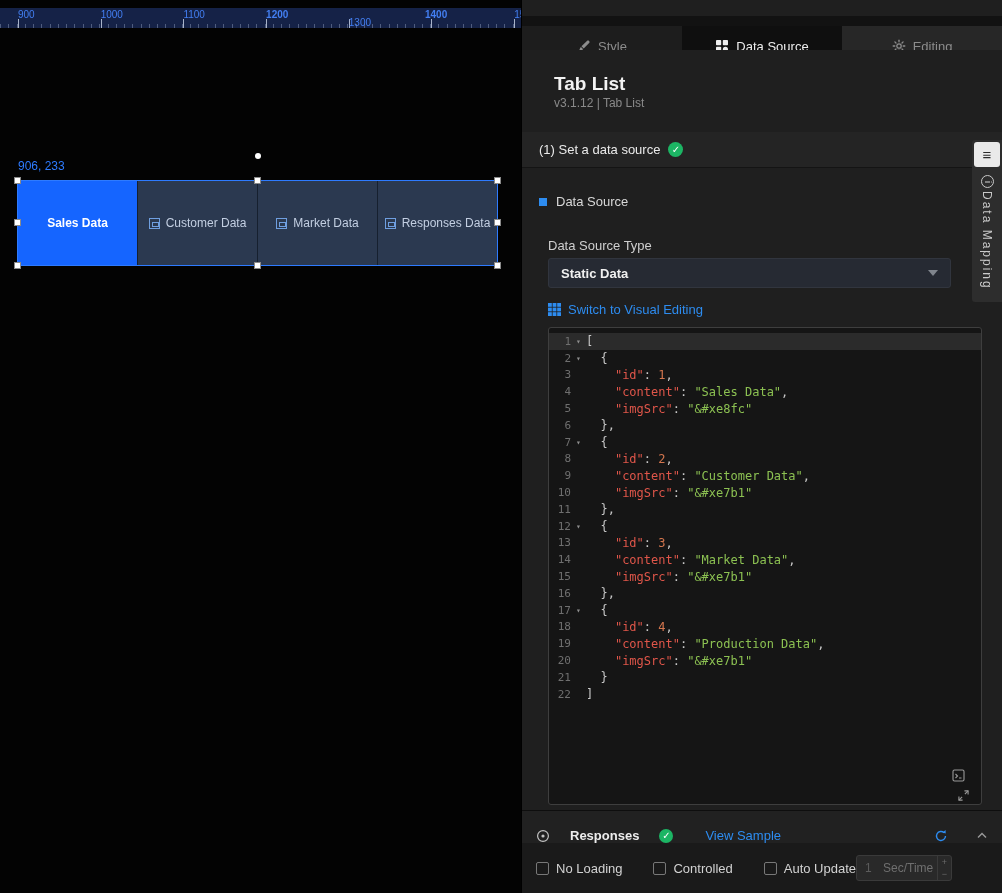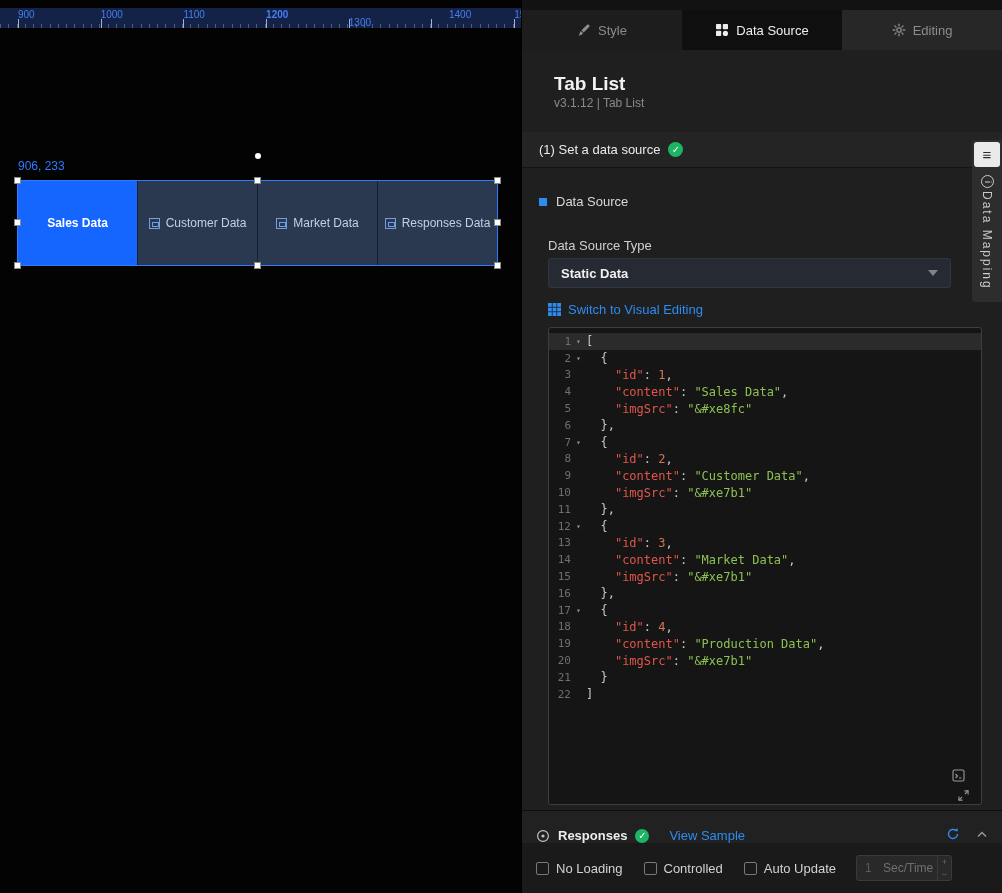--- a/index.html
+++ b/index.html
@@ -24,21 +24,21 @@
   .wtab-ic{width:11px;height:11px;border:1px solid #6f9fe0;position:relative;flex:none}
   .wtab-ic::after{content:"";position:absolute;left:2px;top:3px;width:5px;height:3px;border:1px solid #6f9fe0}
   .handle{position:absolute;width:7px;height:7px;background:#fff;border:1px solid #8a8a8a}
   .h-tl{left:-4px;top:-4px}.h-tm{left:50%;margin-left:-4px;top:-4px}.h-tr{right:-4px;top:-4px}
   .h-ml{left:-4px;top:50%;margin-top:-4px}.h-mr{right:-4px;top:50%;margin-top:-4px}
   .h-bl{left:-4px;bottom:-4px}.h-bm{left:50%;margin-left:-4px;bottom:-4px}.h-br{right:-4px;bottom:-4px}
   .rot{position:absolute;left:50%;top:-28px;width:6px;height:6px;margin-left:-3px;border-radius:50%;background:#fff}
 
   
   .panel{position:absolute;left:521px;top:0;width:481px;height:893px;background:#1f1f1f;border-left:1px solid #000}
-  .pnav{position:absolute;left:0;top:0;width:100%;height:50px;background:#121212;display:flex;padding-top:10px}
+  .pnav{position:absolute;left:0;top:16px;width:100%;height:50px;background:#121212;display:flex;padding-top:10px}
   .ptab{flex:1;display:flex;align-items:center;justify-content:center;gap:7px;font-size:13px;color:#8c8c8c;background:#1d1d1d;cursor:pointer}
   .ptab.on{background:#0f0f0f;color:#ededed}
   .ptab:nth-child(3){background:#272727}
   .pticon{display:flex}
   .phead{position:absolute;left:0;top:50px;width:100%;height:82px;background:#1f1f1f}
   .ptitle{position:absolute;left:32px;top:23px;font-size:19px;font-weight:bold;color:#f2f2f2}
   .pversion{position:absolute;left:32px;top:46px;font-size:12px;color:#8a8a8a}
   .sectionbar{position:absolute;left:0;top:132px;width:100%;height:36px;background:#242424;border-bottom:1px solid #141414;display:flex;align-items:center;padding-left:17px;gap:8px;font-size:13px;color:#eaeaea;cursor:pointer}
   .check-circle{width:15px;height:15px;border-radius:50%;background:#1cb564;color:#fff;font-size:10px;line-height:15px;text-align:center;flex:none}
   .check-circle.sm{width:14px;height:14px;line-height:14px}
@@ -58,49 +58,49 @@
   .tk-k{color:#e0564a}.tk-s{color:#8cc152}.tk-d{color:#d4764e}.tk-p{color:#c8c8c8}
   .ed-ic{position:absolute;display:flex;cursor:pointer}
   .ed-ic.fmt{right:16px;bottom:22px}
   .ed-ic.exp{right:12px;bottom:3px}
 
   .side-tab{position:absolute;right:0;top:140px;width:30px;background:#2d2d2d;border-radius:3px 0 0 3px;padding:2px 0 12px;display:flex;flex-direction:column;align-items:center;cursor:pointer}
   .side-icon-box{width:26px;height:25px;background:#eaeaea;border-radius:3px;color:#2b2b2b;font-size:15px;line-height:25px;text-align:center}
   .side-text{writing-mode:vertical-rl;margin-top:8px;color:#c9c9c9;font-size:12px;letter-spacing:2px;display:flex;align-items:center}
   .info-ic{width:13px;height:13px;border:1px solid #c9c9c9;border-radius:50%;font-size:9px;line-height:11px;text-align:center;letter-spacing:0;margin-bottom:3px}
 
-  .responses{position:absolute;left:0;top:810px;width:100%;height:33px;background:#212121;border-top:1px solid #0e0e0e;display:flex;align-items:flex-end;padding:17px 10px 0 14px;gap:8px}
+  .responses{position:absolute;left:0;top:810px;width:100%;height:33px;background:#212121;border-top:1px solid #0e0e0e;display:flex;align-items:center;padding:17px 10px 0 14px;gap:20px}
   .resp-label{font-size:13px;font-weight:bold;color:#ededed}
   .vsample{font-size:13px;color:#2d8cf0;margin-left:12px;cursor:pointer}
   .rspace{flex:1}
   .icbtn{display:flex;cursor:pointer;padding:2px 4px}
 
   .pfooter{position:absolute;left:0;top:843px;width:100%;height:50px;background:#1a1a1a;display:flex;align-items:center;padding:0 14px}
-  .checks{display:flex;align-items:flex-end;gap:21px}
+  .checks{display:flex;align-items:flex-end;gap:31px}
   .chk{display:flex;align-items:center;gap:7px;font-size:13px;color:#d2d2d2;cursor:pointer}
   .box{width:13px;height:13px;border:1px solid #787878;border-radius:2px;flex:none}
   .interval{margin-left:auto;margin-right:36px;width:96px;height:26px;background:#292929;border:1px solid #3a3a3a;border-radius:3px;display:flex;align-items:center;padding:0 16px 0 8px;position:relative}
   .ival{color:#5c5c5c;font-size:12px;width:18px}
   .iunit{color:#6f6f6f;font-size:12px;white-space:nowrap}
   .stepper{position:absolute;right:0;top:0;height:100%;width:14px;display:flex;flex-direction:column;border-left:1px solid #3a3a3a}
   .stepper span{flex:1;font-size:9px;line-height:12px;text-align:center;color:#6a6a6a;cursor:pointer}
 </style>
 </head>
 <body>
 
 <div class="app">
 
   <div class="canvas">
     <div class="ruler">
         <span class="rlabel" style="left: 18px;">900</span>
         <span class="rlabel" style="left: 100.7px;">1000</span>
         <span class="rlabel" style="left: 183.4px;">1100</span>
         <span class="rlabel" style="left: 266.1px; font-weight: bold;">1200</span>
         <span class="rlabel" style="left: 348.8px; margin-top: 8px;">1300</span>
-        <span class="rlabel" style="left: 449px;">1400</span>
+        <span class="rlabel" style="left: 425px; font-weight: bold;">1400</span>
         <span class="rlabel" style="left: 514.2px;">15</span>
       </div>
     <div class="coord">906, 233</div>
     <div class="widget">
       <div class="wstrip">
           <div class="wtab on">
             <span>Sales Data</span>
           </div>
           <div class="wtab">
             <span class="wtab-ic"></span>

